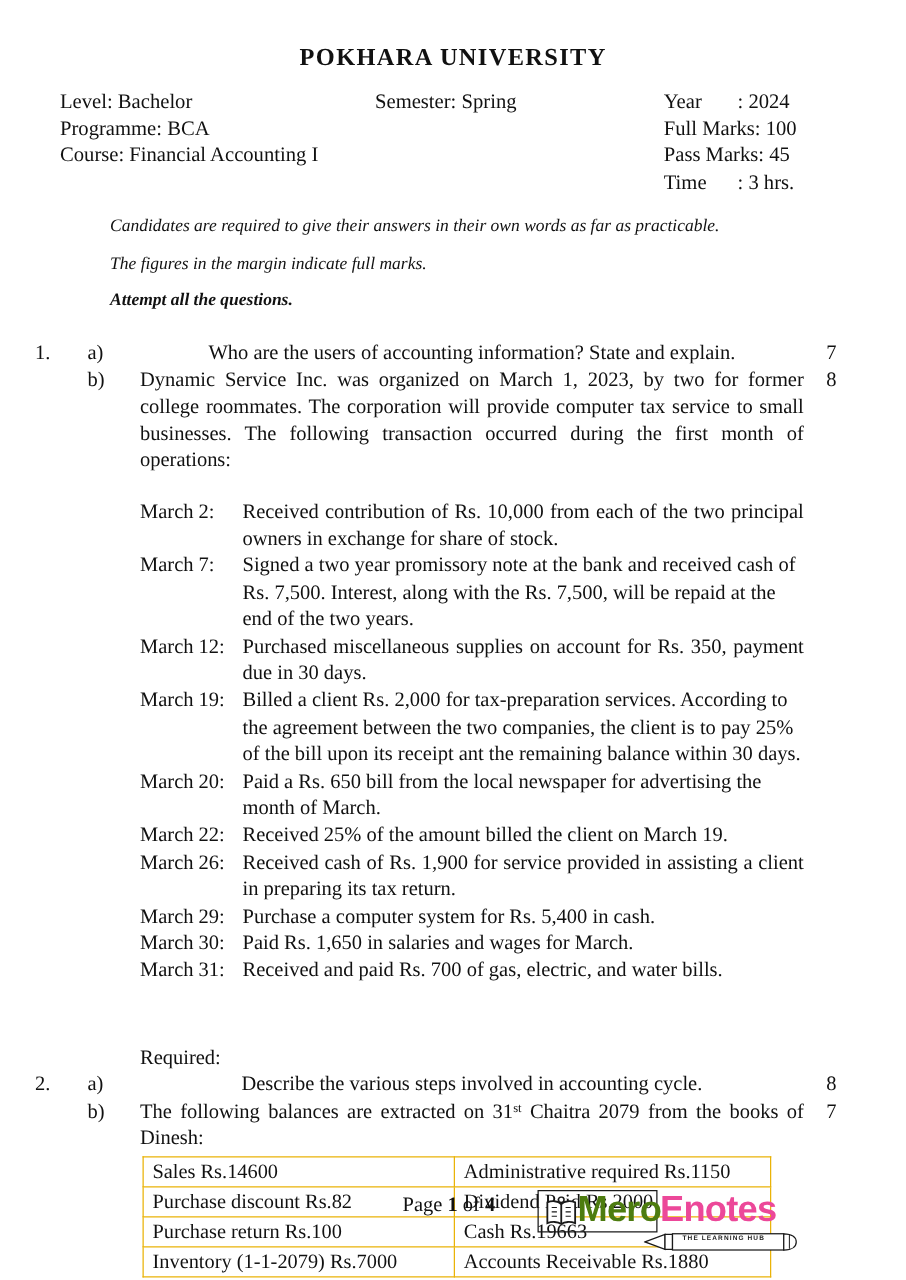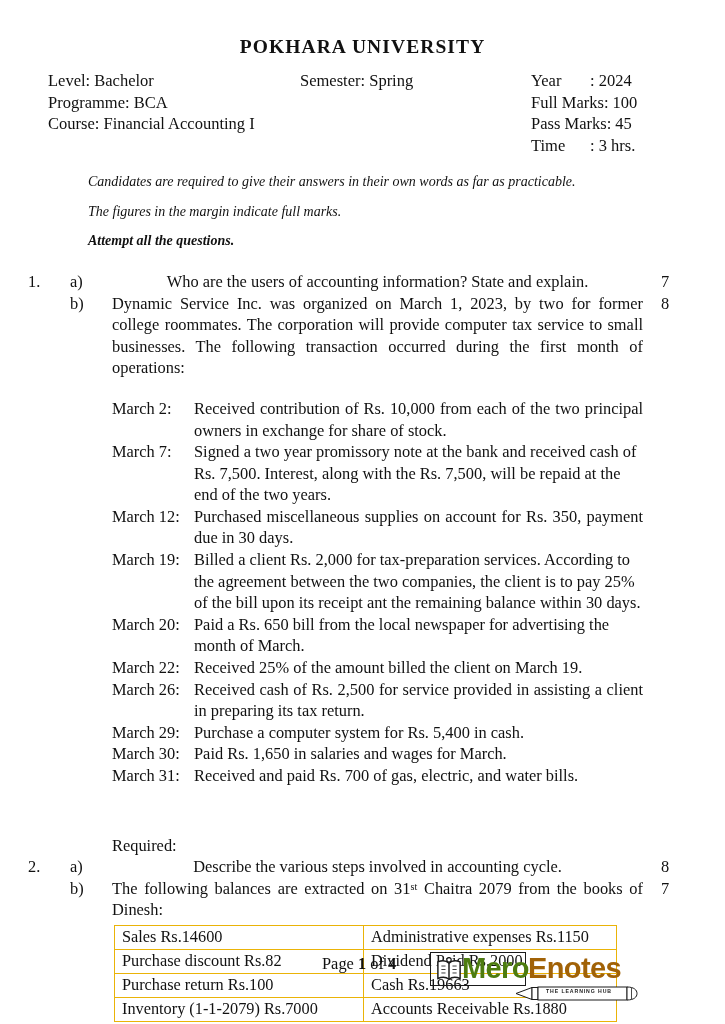--- a/index.html
+++ b/index.html
@@ -232,21 +232,21 @@
   }
   .logo-enotes {
     position: absolute;
     left: 98px;
     top: 2px;
     font-family: "Liberation Sans", sans-serif;
     font-weight: bold;
     font-size: 29px;
     letter-spacing: -0.6px;
     line-height: 34px;
-    color: #a16207;
+    color: #ec4899;
   }
   .logo-pencil {
     position: absolute;
     left: 85px;
     top: 36px;
     width: 125px;
     height: 17px;
   }
   .logo-tag {
     position: absolute;
@@ -346,21 +346,21 @@
       <div class="trans">
         <span class="date">March 20:</span>
         <div class="body nojust">Paid a Rs. 650 bill from the local newspaper for advertising the month of March.</div>
       </div>
       <div class="trans">
         <span class="date">March 22:</span>
         <div class="body nojust">Received 25% of the amount billed the client on March 19.</div>
       </div>
       <div class="trans">
         <span class="date">March 26:</span>
-        <div class="body">Received cash of Rs. 2,500 for service provided in assisting a client in preparing its tax return.</div>
+        <div class="body">Received cash of Rs. 1,900 for service provided in assisting a client in preparing its tax return.</div>
       </div>
       <div class="trans">
         <span class="date">March 29:</span>
         <div class="body nojust">Purchase a computer system for Rs. 5,400 in cash.</div>
       </div>
       <div class="trans">
         <span class="date">March 30:</span>
         <div class="body nojust">Paid Rs. 1,650 in salaries and wages for March.</div>
       </div>
       <div class="trans">
@@ -382,21 +382,21 @@
       <span class="q-letter">b)</span>
       <span class="q-marks">7</span>
       <div class="q-text"><span>The following balances are extracted on 31</span><sup class="ord">st</sup><span> Chaitra 2079 from the books of Dinesh:</span></div>
     </div>
 
     <div class="bal-table-wrap">
       <table class="bal">
         <tbody>
           <tr>
             <td class="c0">Sales Rs.14600</td>
-            <td class="c1">Administrative expenses Rs.1150</td>
+            <td class="c1">Administrative required Rs.1150</td>
           </tr>
           <tr>
             <td class="c0">Purchase discount Rs.82</td>
             <td class="c1">Dividend Paid Rs.2000</td>
           </tr>
           <tr>
             <td class="c0">Purchase return Rs.100</td>
             <td class="c1">Cash Rs.19663</td>
           </tr>
           <tr>

